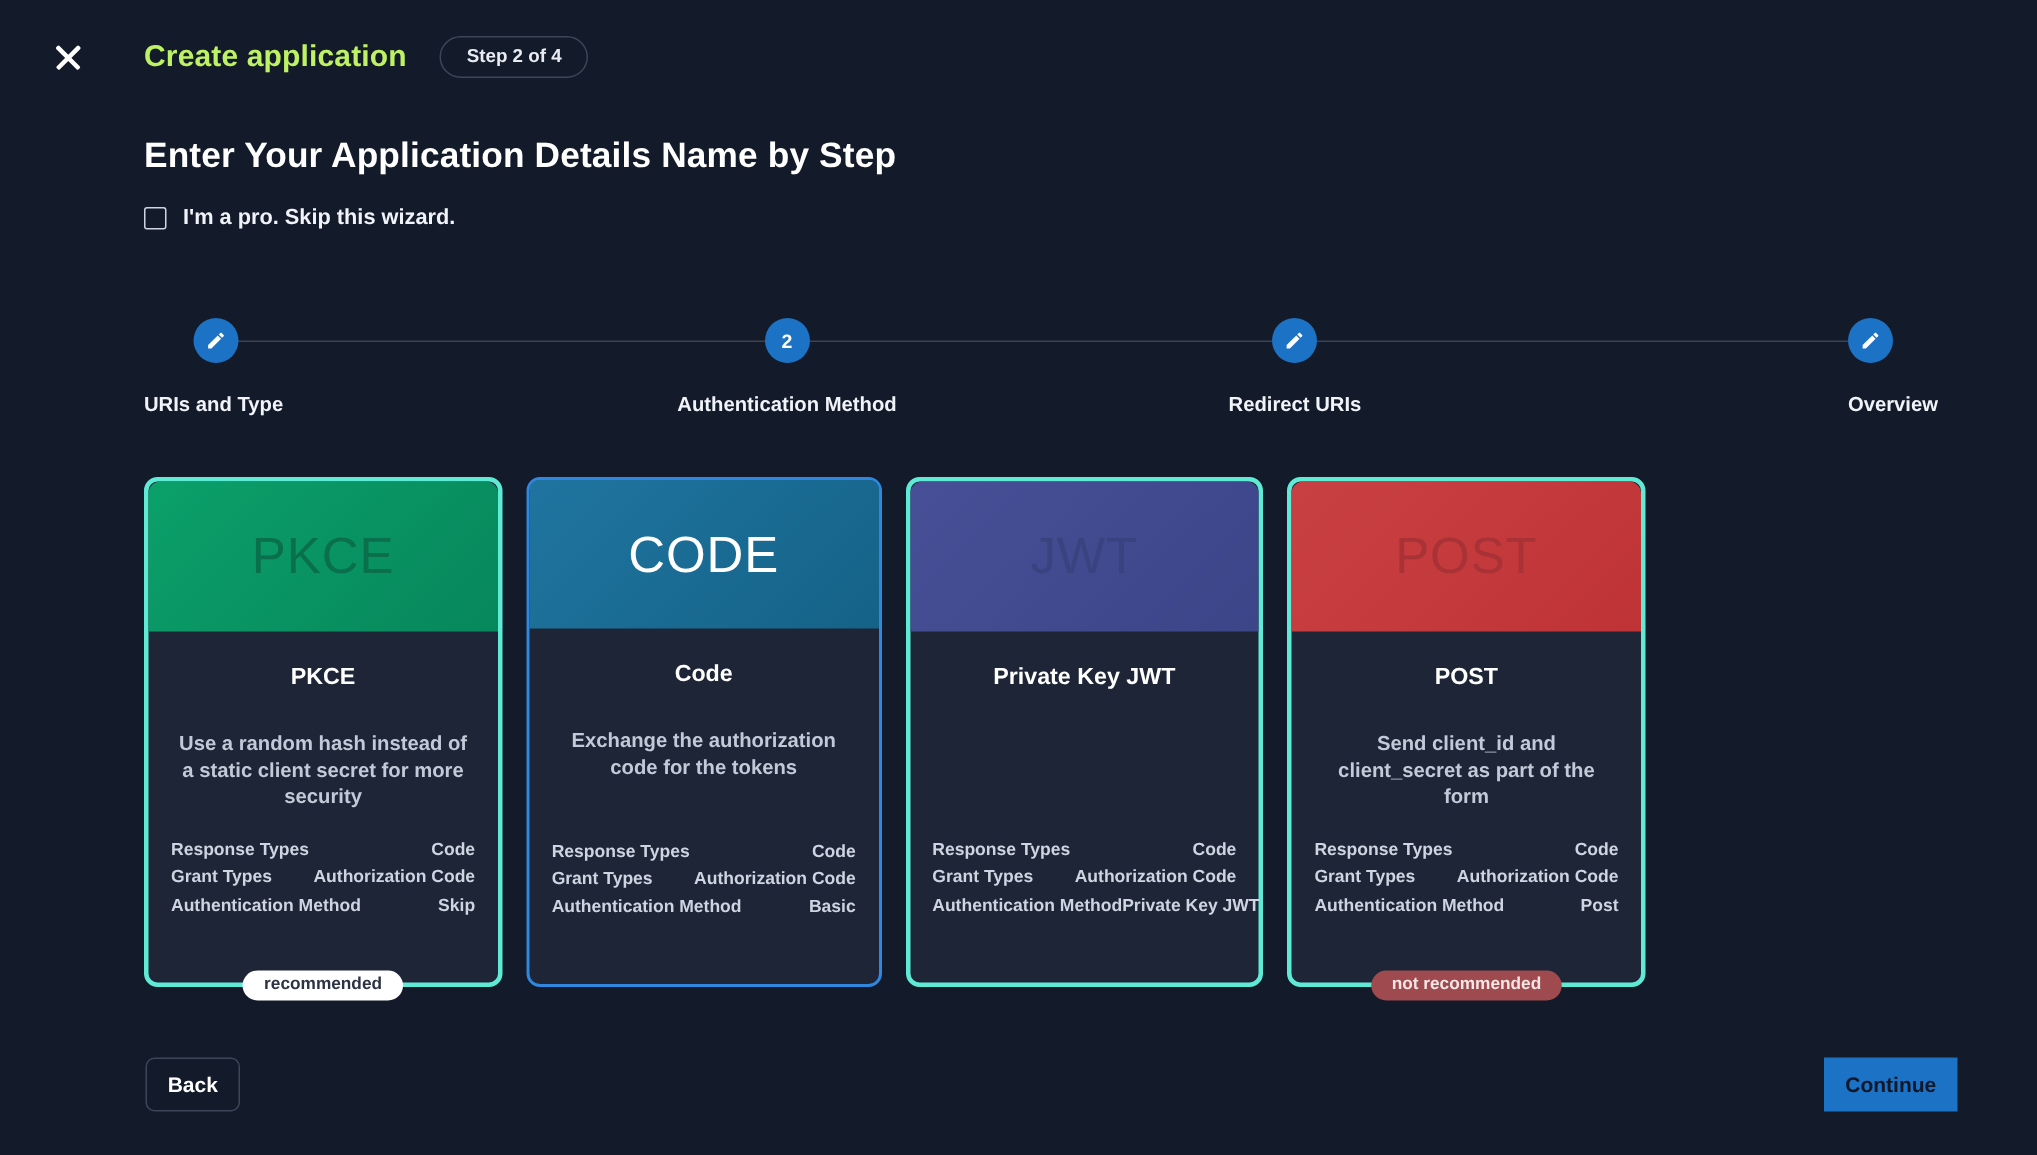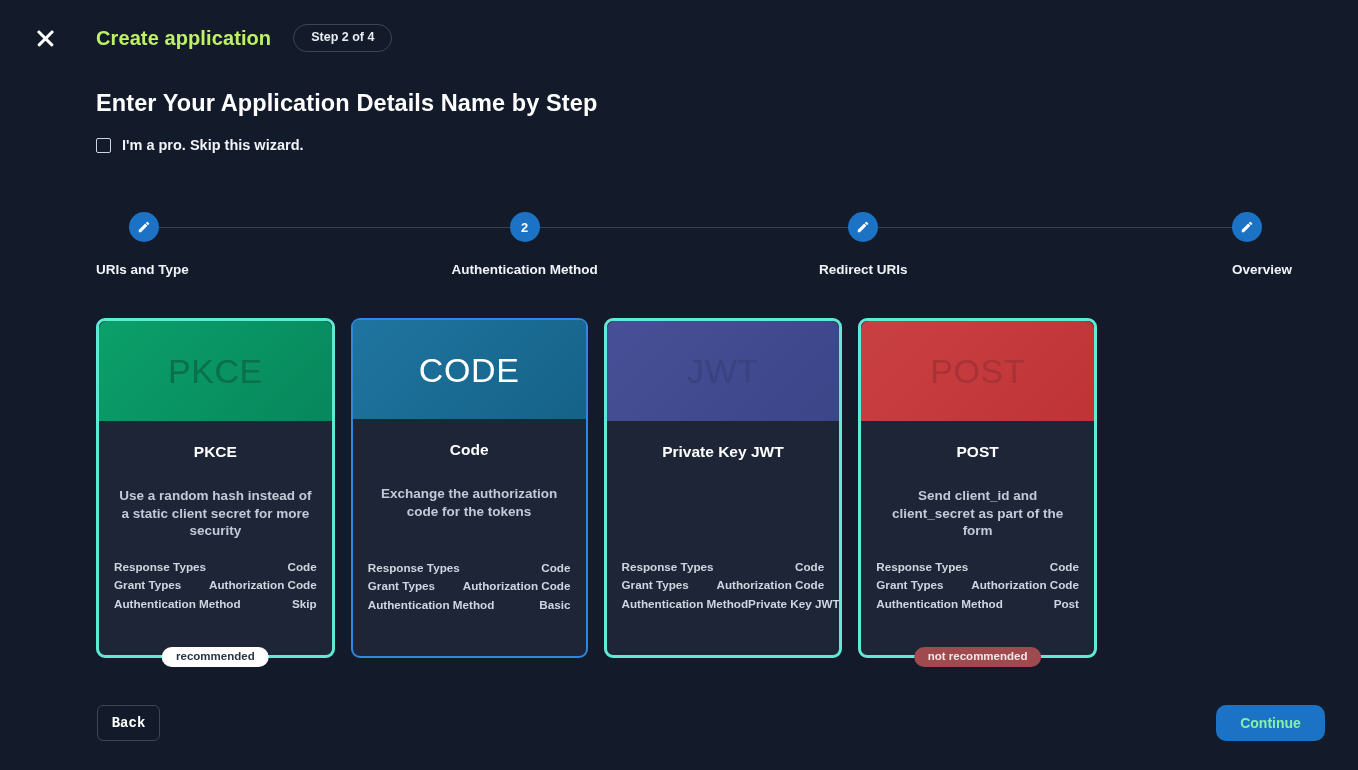--- a/index.html
+++ b/index.html
@@ -238,31 +238,31 @@
   .back-btn {
     position: absolute;
     left: 97px; top: 705px;
     width: 63px; height: 36px;
     border: 1px solid #3c4659;
     border-radius: 6px;
     background: transparent;
     color: #ffffff;
     font-size: 14px;
     font-weight: bold;
-    font-family: Liberation Mono, monospace;
+    font-family: Liberation Sans, sans-serif;
     cursor: pointer;
   }
   .continue-btn {
     position: absolute;
     left: 1216px; top: 705px;
-    width: 109px; height: 36px;
+    width: 89px; height: 36px;
     border: none;
-    border-radius: 10px;
+    border-radius: 0;
     background: #1c72c4;
-    color: #86efac;
+    color: #0f172a;
     font-size: 14px;
     font-weight: bold;
     font-family: "Liberation Sans", sans-serif;
     cursor: pointer;
   }
 </style>
 </head>
 <body>
 
 <div class="page">

